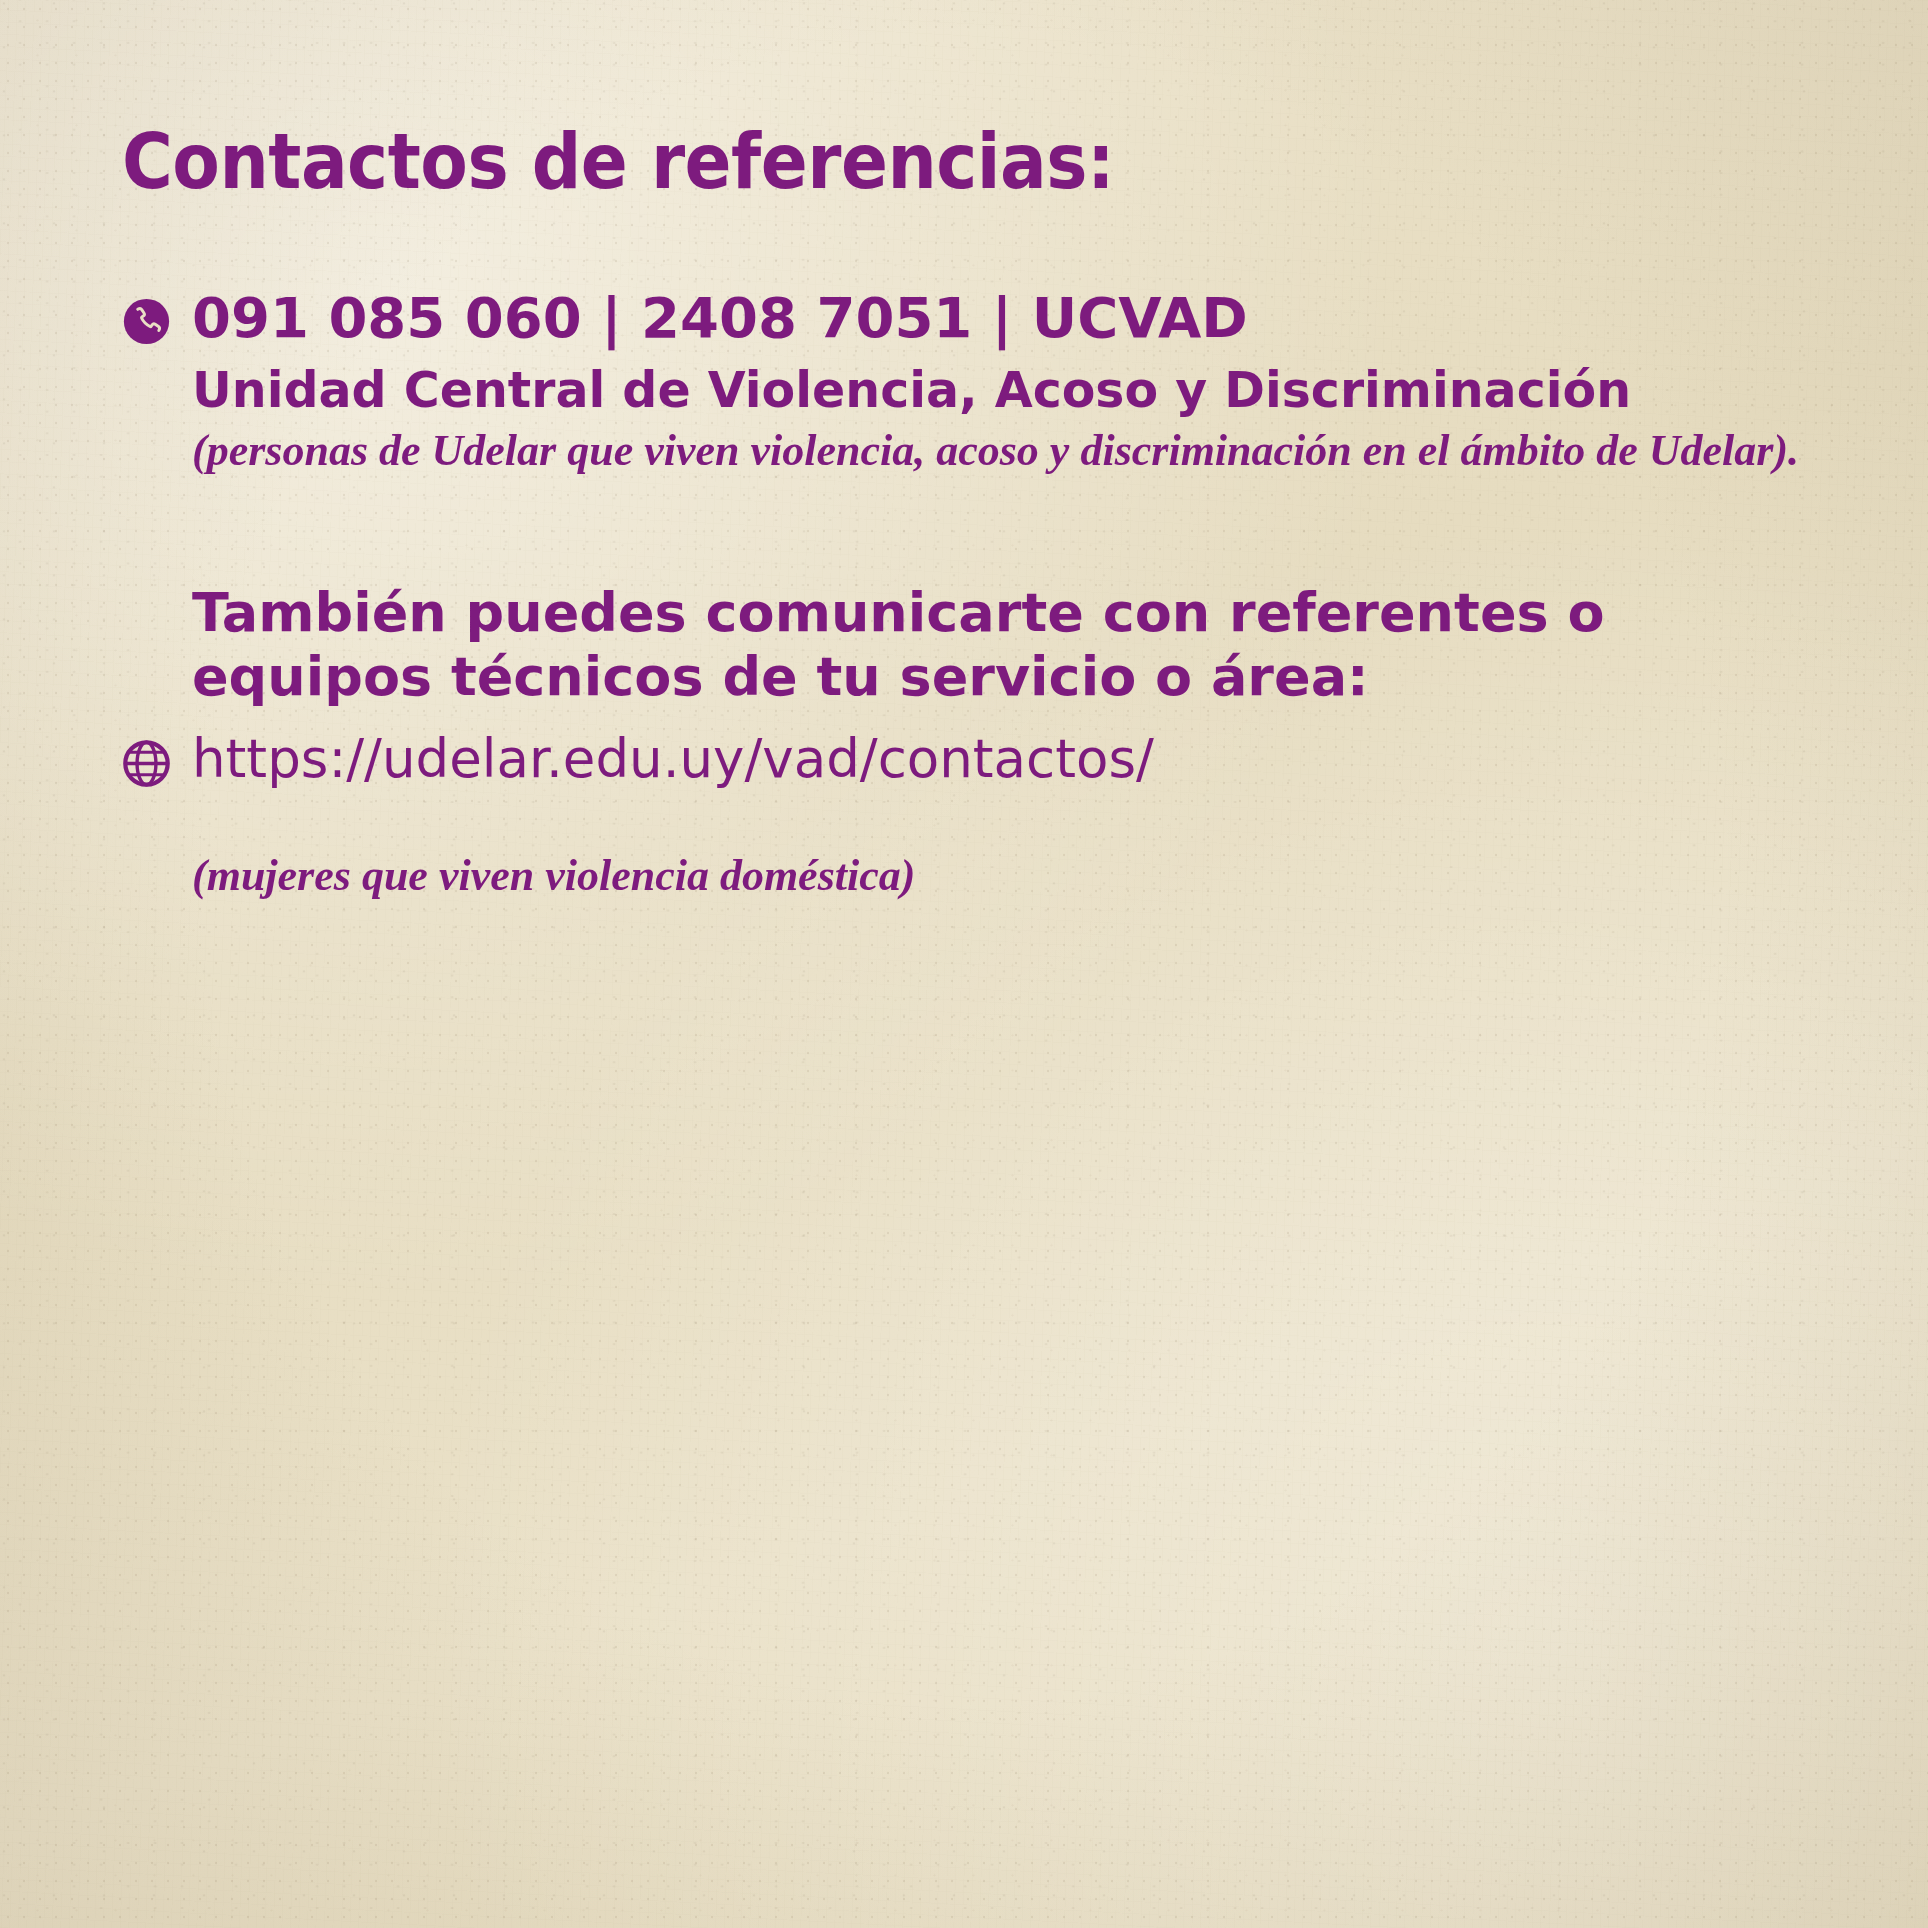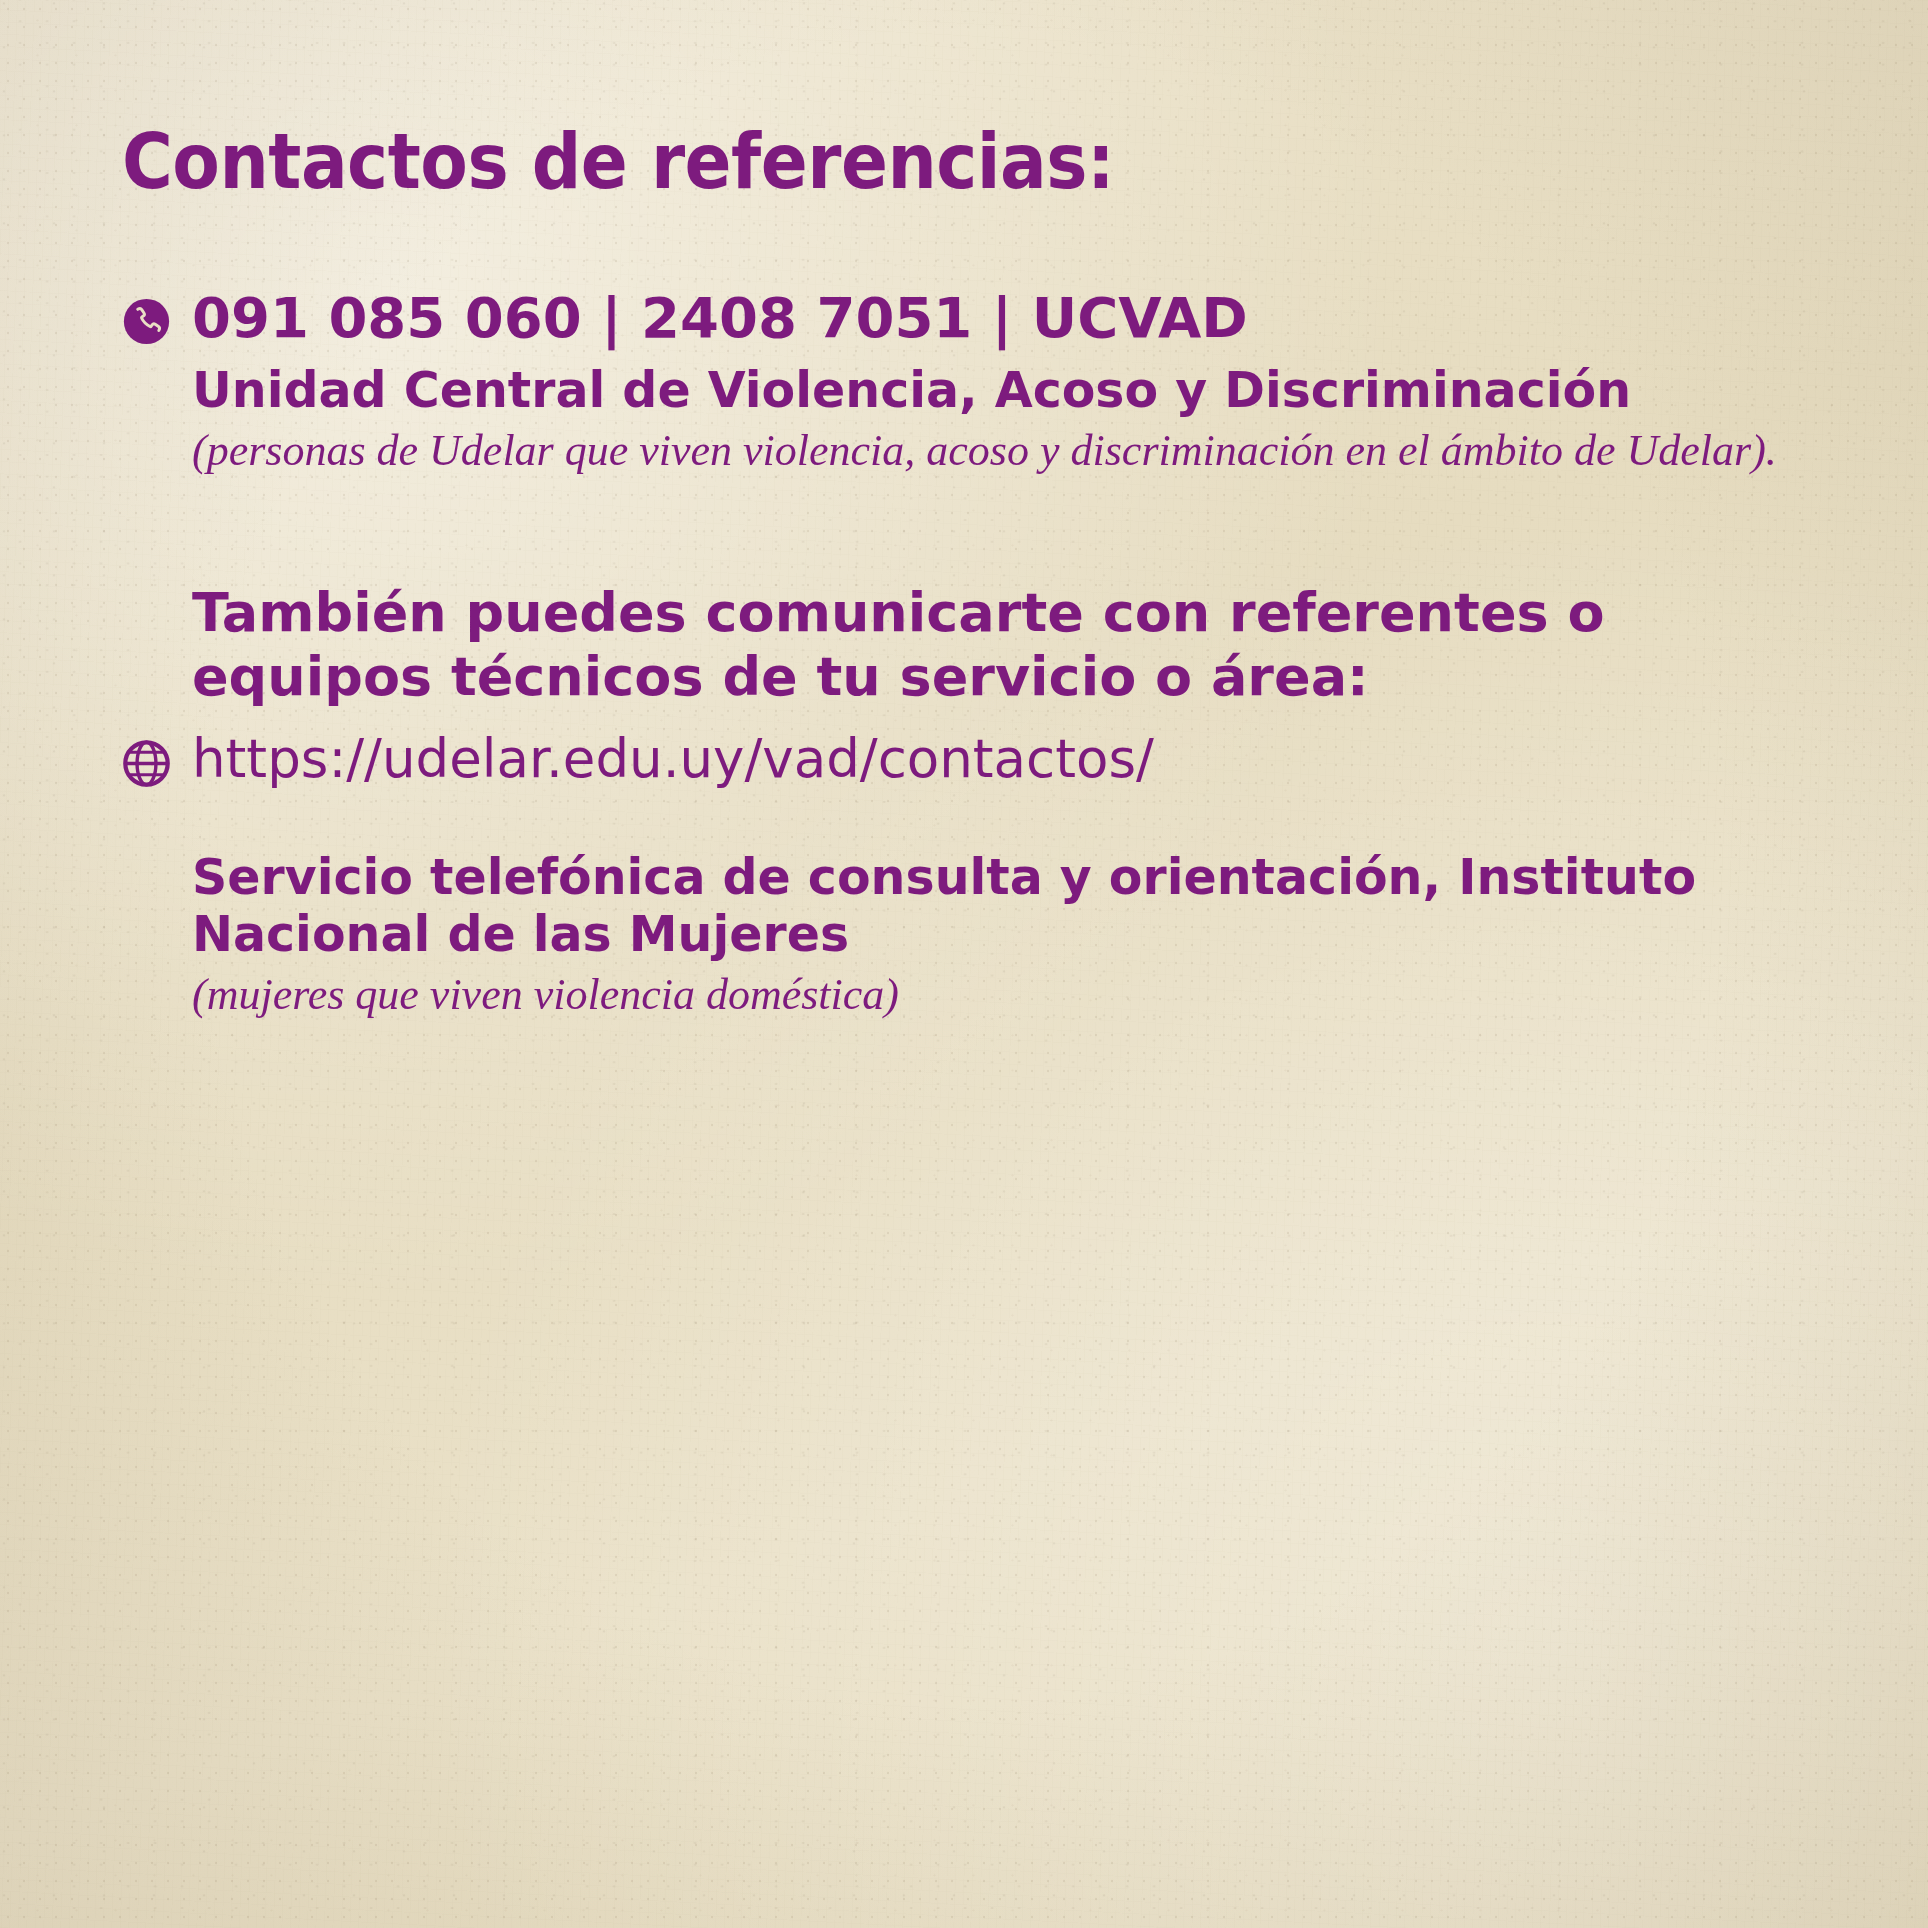--- a/index.html
+++ b/index.html
@@ -125,21 +125,21 @@
     font-weight: 600;
   }
 
   .note {
     color: #7d1b7e;
     font-size: 44px;
     font-style: italic;
     line-height: 1.18;
     margin: 5.6px 0 0 0;
     font-family: "Liberation Serif", serif;
-    font-weight: 400;
+    font-weight: 700;
   }
 
   .callout {
     color: #7d1b7e;
     font-size: 54px;
     font-weight: 700;
     line-height: 1.18;
     margin: 0 0 21px 0;
     padding-left: 70px;
     font-family: "DejaVu Sans", sans-serif;
@@ -203,21 +203,20 @@
           <line x1="3.5" y1="26" x2="48.5" y2="26" stroke="#7d1b7e" stroke-width="3.6"></line>
           <line x1="8" y1="14" x2="44" y2="14" stroke="#7d1b7e" stroke-width="3.2"></line>
           <line x1="8" y1="38" x2="44" y2="38" stroke="#7d1b7e" stroke-width="3.2"></line>
         </svg>
       </span>
       <a class="link-text" href="#">https://udelar.edu.uy/vad/contactos/</a>
     </div>
 
     <div class="entry">
       <div class="entry-body">
-        <p class="org org-light">Servicio telefónica de consulta y orientación, Instituto Nacional de las Mujeres</p>
         <p class="note">(mujeres que viven  violencia doméstica)</p>
       </div>
     </div>
 
     <div class="spacer-sm"></div>
 
 
   </div>
 </div>
 

